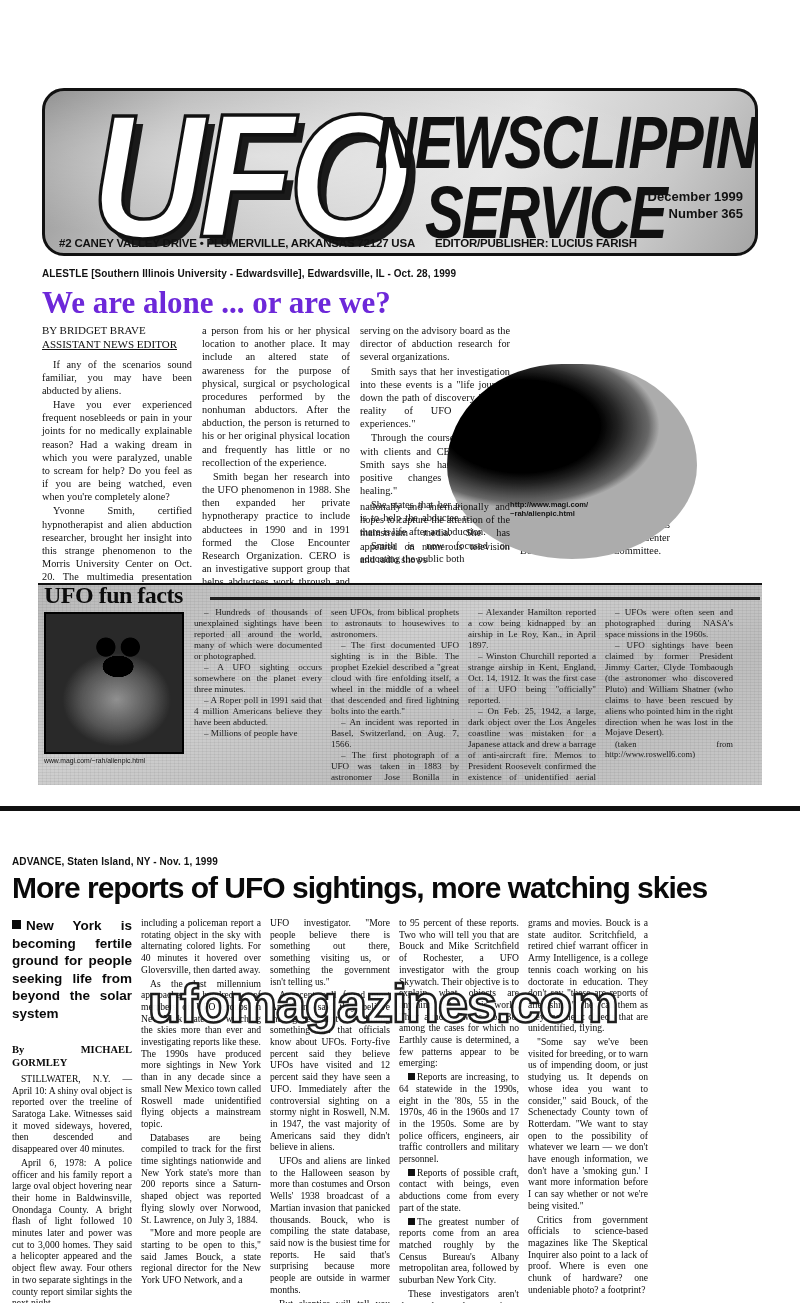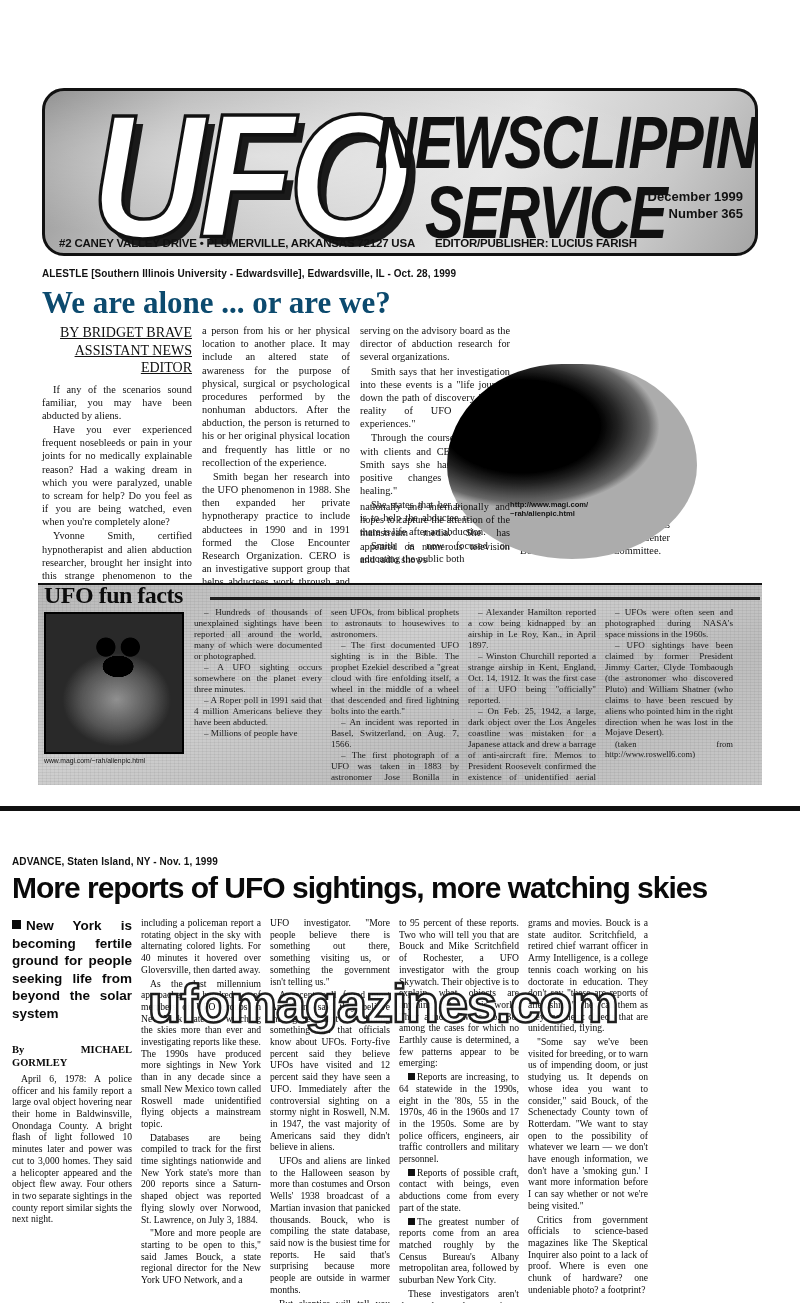--- a/index.html
+++ b/index.html
@@ -64,26 +64,26 @@
 
   
   .src-line {
     font-family:"Liberation Sans", sans-serif;
     font-weight:bold; font-size:10px; text-align:left; color:#111;
     letter-spacing:.1px;
   }
   .a1 { position:absolute; left:42px; top:268px; width:716px; }
   .a1-head {
     font-family:"Liberation Serif", serif; font-weight:bold;
-    font-size:31px; line-height:1; margin:8px 0 6px 0; color:#0c4a6e;
+    font-size:31px; line-height:1; margin:8px 0 6px 0; color:#6d28d9;
   }
   .a1-body { position:relative; }
   .byline {
-    text-align:right; font-size:14px; line-height:1.25;
-    font-family:"Liberation Serif", serif; margin-bottom:6px;text-decoration:underline;
+    text-align:left; font-size:11px; line-height:1.25;
+    font-family:"Liberation Serif", serif; margin-bottom:6px;
   }
   .byline .b2 { text-decoration:underline; }
   .col { font-size:10.3px; line-height:1.28; text-align:justify; color:#101010; }
   .col p { margin:0 0 1px 0; text-indent:11px; }
   .col p.noind { text-indent:0; }
 
   .a1-grid { display:flex; gap:10px; }
   .a1-c1 { width:150px; }
   .a1-c2 { width:148px; }
   .a1-c3 { width:150px; }
@@ -304,20 +304,21 @@
     <div class="src-line">ADVANCE, Staten Island, NY - Nov. 1, 1999</div>
     <div class="a2-head">More reports of UFO sightings, more watching skies</div>
 
     <div class="a2-cols">
 
       <div class="a2-col">
         <div class="deck">
           <span class="sq"></span><span>New York is becoming fertile ground for people seeking life from beyond the solar system</span>
         </div>
         <div class="a2-byline">By MICHAEL GORMLEY</div>
+        <p>STILLWATER, N.Y. — April 10: A shiny oval object is reported over the treeline of Saratoga Lake. Witnesses said it moved sideways, hovered, then descended and disappeared over 40 minutes.</p>
         <p>April 6, 1978: A police officer and his family report a large oval object hovering near their home in Baldwinsville, Onondaga County. A bright flash of light followed 10 minutes later and power was cut to 3,000 homes. They said a helicopter appeared and the object flew away. Four others in two separate sightings in the county report similar sights the next night.</p>
 
       </div>
 
       <div class="a2-col">
         <p class="noind" style="text-indent:0">including a policeman report a rotating object in the sky with alternating colored lights. For 40 minutes it hovered over Gloversville, then darted away.</p>
         <p>As the last millennium approaches, hundreds of members of UFO groups in New York state are watching the skies more than ever and investigating reports like these. The 1990s have produced more sightings in New York than in any decade since a small New Mexico town called Roswell made unidentified flying objects a mainstream topic.</p>
         <p>Databases are being compiled to track for the first time sightings nationwide and New York state's more than 200 reports since a Saturn-shaped object was reported flying slowly over Norwood, St. Lawrence, on July 3, 1884.</p>
         <p>"More and more people are starting to be open to this," said James Bouck, a state regional director for the New York UFO Network, and a</p>
       </div>

